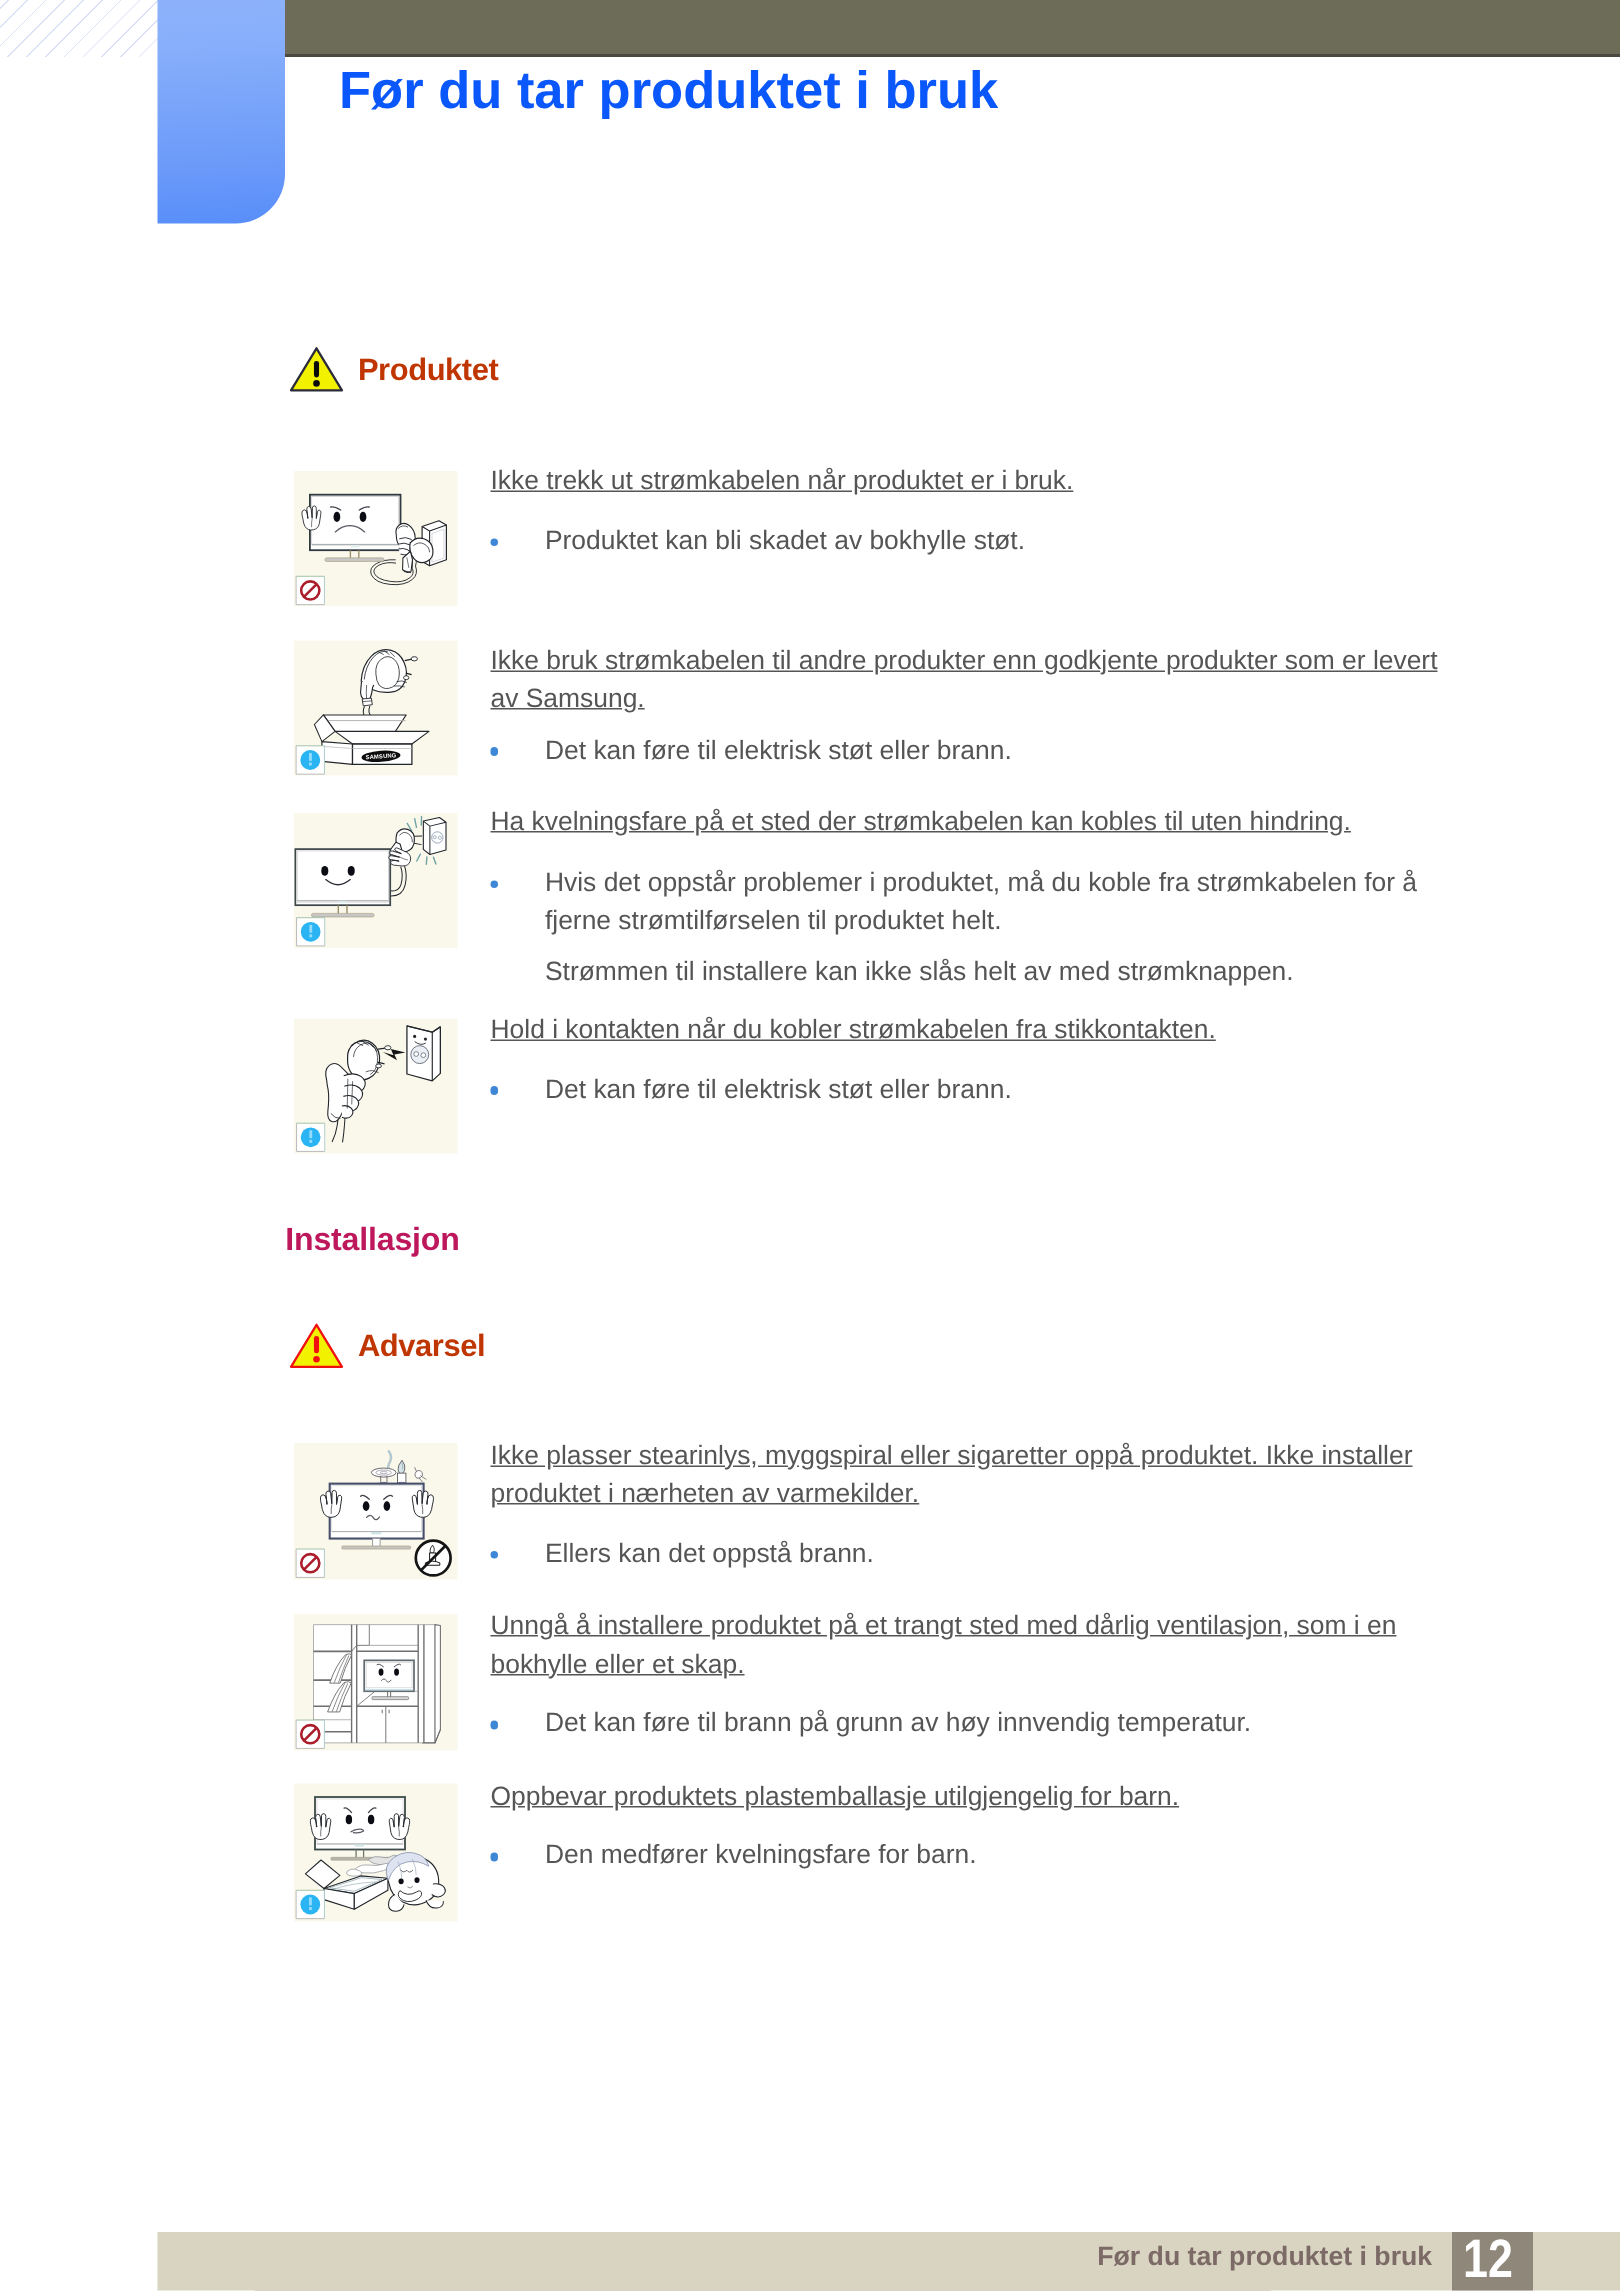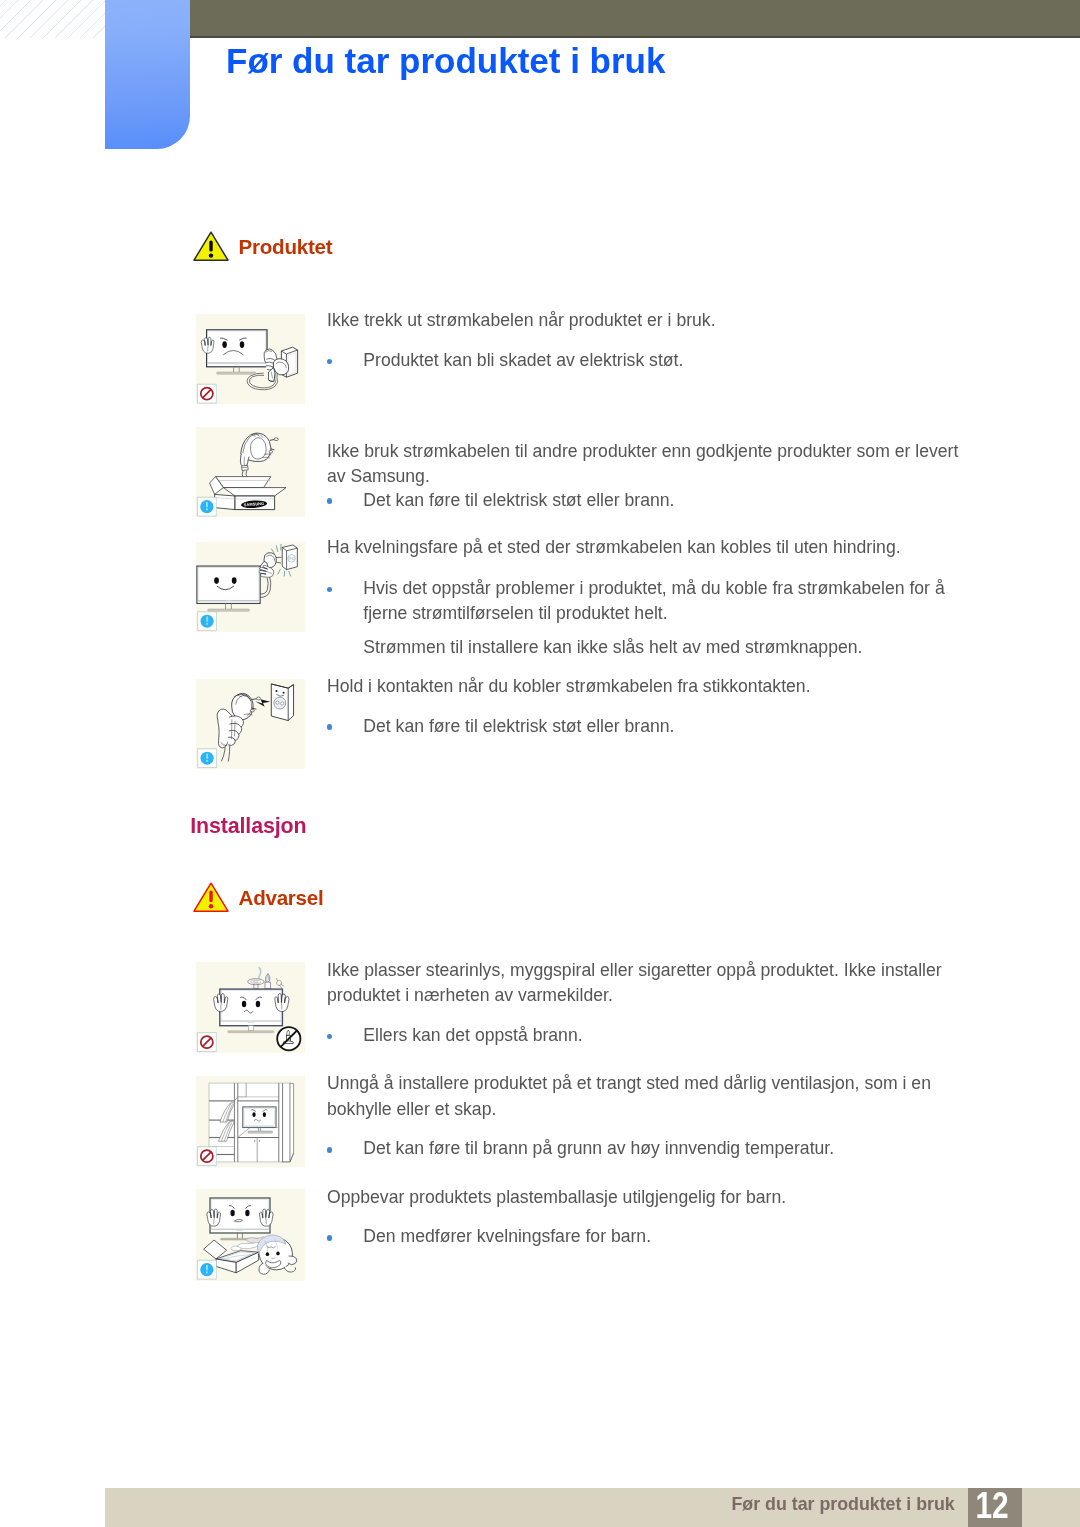--- a/index.html
+++ b/index.html
@@ -10,21 +10,21 @@
 .olivebar{position:absolute;left:190px;top:0;width:890px;height:36px;background:#6d6c58;border-bottom:2px solid #4b4a40;}
 .bluetab{position:absolute;left:105px;top:0;width:85px;height:149px;
   background:linear-gradient(177deg,#8db2fb 0%,#86aefa 22%,#6d9bf9 70%,#588efa 100%);
   border-bottom-right-radius:33px;}
 .title{position:absolute;left:226px;top:41.3px;font-size:35px;font-weight:bold;color:#0a57fb;white-space:nowrap;}
 .secheading{position:absolute;left:190.2px;font-size:21.4px;font-weight:bold;color:#be185d;white-space:nowrap;letter-spacing:-0.12px;}
 .warnlabel{position:absolute;left:238.6px;font-size:20.6px;font-weight:bold;color:#c03603;white-space:nowrap;letter-spacing:-0.27px;}
 .tri{position:absolute;left:193px;width:36px;height:31px;}
 .ill{position:absolute;left:195.8px;width:109.4px;background:#faf7eb;}
 .ill svg{position:absolute;left:0;top:0;width:109px;height:100%;}
-.lead{position:absolute;left:327px;color:#555556;font-size:17.62px;line-height:25.4px;width:637px;}
+.lead{position:absolute;left:327px;color:#555556;font-size:17.62px;line-height:25.4px;width:637px;text-decoration:underline;}
 .bul{position:absolute;left:363.3px;color:#555556;font-size:17.62px;line-height:25.4px;width:600px;}
 .note{position:absolute;left:363.3px;color:#555556;font-size:17.62px;line-height:25.4px;width:600px;}
 .dot{position:absolute;left:327.1px;width:5.4px;height:5.4px;border-radius:50%;background:#3e86d6;}
 .footbar{position:absolute;left:105px;top:1488px;width:975px;height:39px;background:#d9d3c1;}
 .foottext{position:absolute;left:731.5px;top:1494.3px;font-size:17.8px;font-weight:bold;color:#7c6a66;white-space:nowrap;}
 .pagebox{position:absolute;left:967.8px;top:1488.3px;width:54.7px;height:38.7px;background:#90877b;}
 .pagenum{position:absolute;left:967.8px;top:1488.3px;width:55px;height:35px;display:flex;align-items:center;justify-content:center;font-size:36px;font-weight:bold;color:#fff;overflow:hidden;line-height:1;}
 .pagenum span{display:inline-block;transform:translateX(-3px) scaleX(0.83);}
 </style>
 </head>
@@ -408,22 +408,22 @@
           <path d="M20.299999999999997 70.2 L20.299999999999997 89.1" stroke="#a9c9cb" stroke-width="0.62" fill="none"></path>
           <path d="M1.4 70.2 L1.4 89.1 L20.299999999999997 89.1" stroke="#b5b5b5" stroke-width="0.62" fill="none"></path>
           <circle cx="10.85" cy="79.65" r="6.6" fill="#2ab4f3"></circle>
           <rect x="10.0" y="74.95" width="1.9" height="5.3" fill="#95dcfc"></rect>
           <rect x="10.0" y="81.35000000000001" width="1.9" height="2.0" fill="#95dcfc"></rect>
         </g>
 </svg>
     </div>
 <div class="lead" style="top:308.3px">Ikke trekk ut strømkabelen når produktet er i bruk.</div>
 <div class="dot" style="top:359.0px"></div>
-<div class="bul" style="top:348.2px">Produktet kan bli skadet av elektrisk støt.</div>
-<div class="lead" style="top:439px">Ikke bruk strømkabelen til andre produkter enn godkjente produkter som er levert av Samsung.</div>
+<div class="bul" style="top:348.2px">Produktet kan bli skadet av bokhylle støt.</div>
+<div class="lead" style="top:428px">Ikke bruk strømkabelen til andre produkter enn godkjente produkter som er levert av Samsung.</div>
 <div class="dot" style="top:498.3px"></div>
 <div class="bul" style="top:487.5px">Det kan føre til elektrisk støt eller brann.</div>
 <div class="lead" style="top:535.4px">Ha kvelningsfare på et sted der strømkabelen kan kobles til uten hindring.</div>
 <div class="dot" style="top:586.6px"></div>
 <div class="bul" style="top:575.8px">Hvis det oppstår problemer i produktet, må du koble fra strømkabelen for å fjerne strømtilførselen til produktet helt.</div>
 <div class="note" style="top:634.8px">Strømmen til installere kan ikke slås helt av med strømknappen.</div>
 <div class="lead" style="top:673.9px">Hold i kontakten når du kobler strømkabelen fra stikkontakten.</div>
 <div class="dot" style="top:724.3px"></div>
 <div class="bul" style="top:713.5px">Det kan føre til elektrisk støt eller brann.</div>
 <div class="lead" style="top:957.9px">Ikke plasser stearinlys, myggspiral eller sigaretter oppå produktet. Ikke installer produktet i nærheten av varmekilder.</div>

